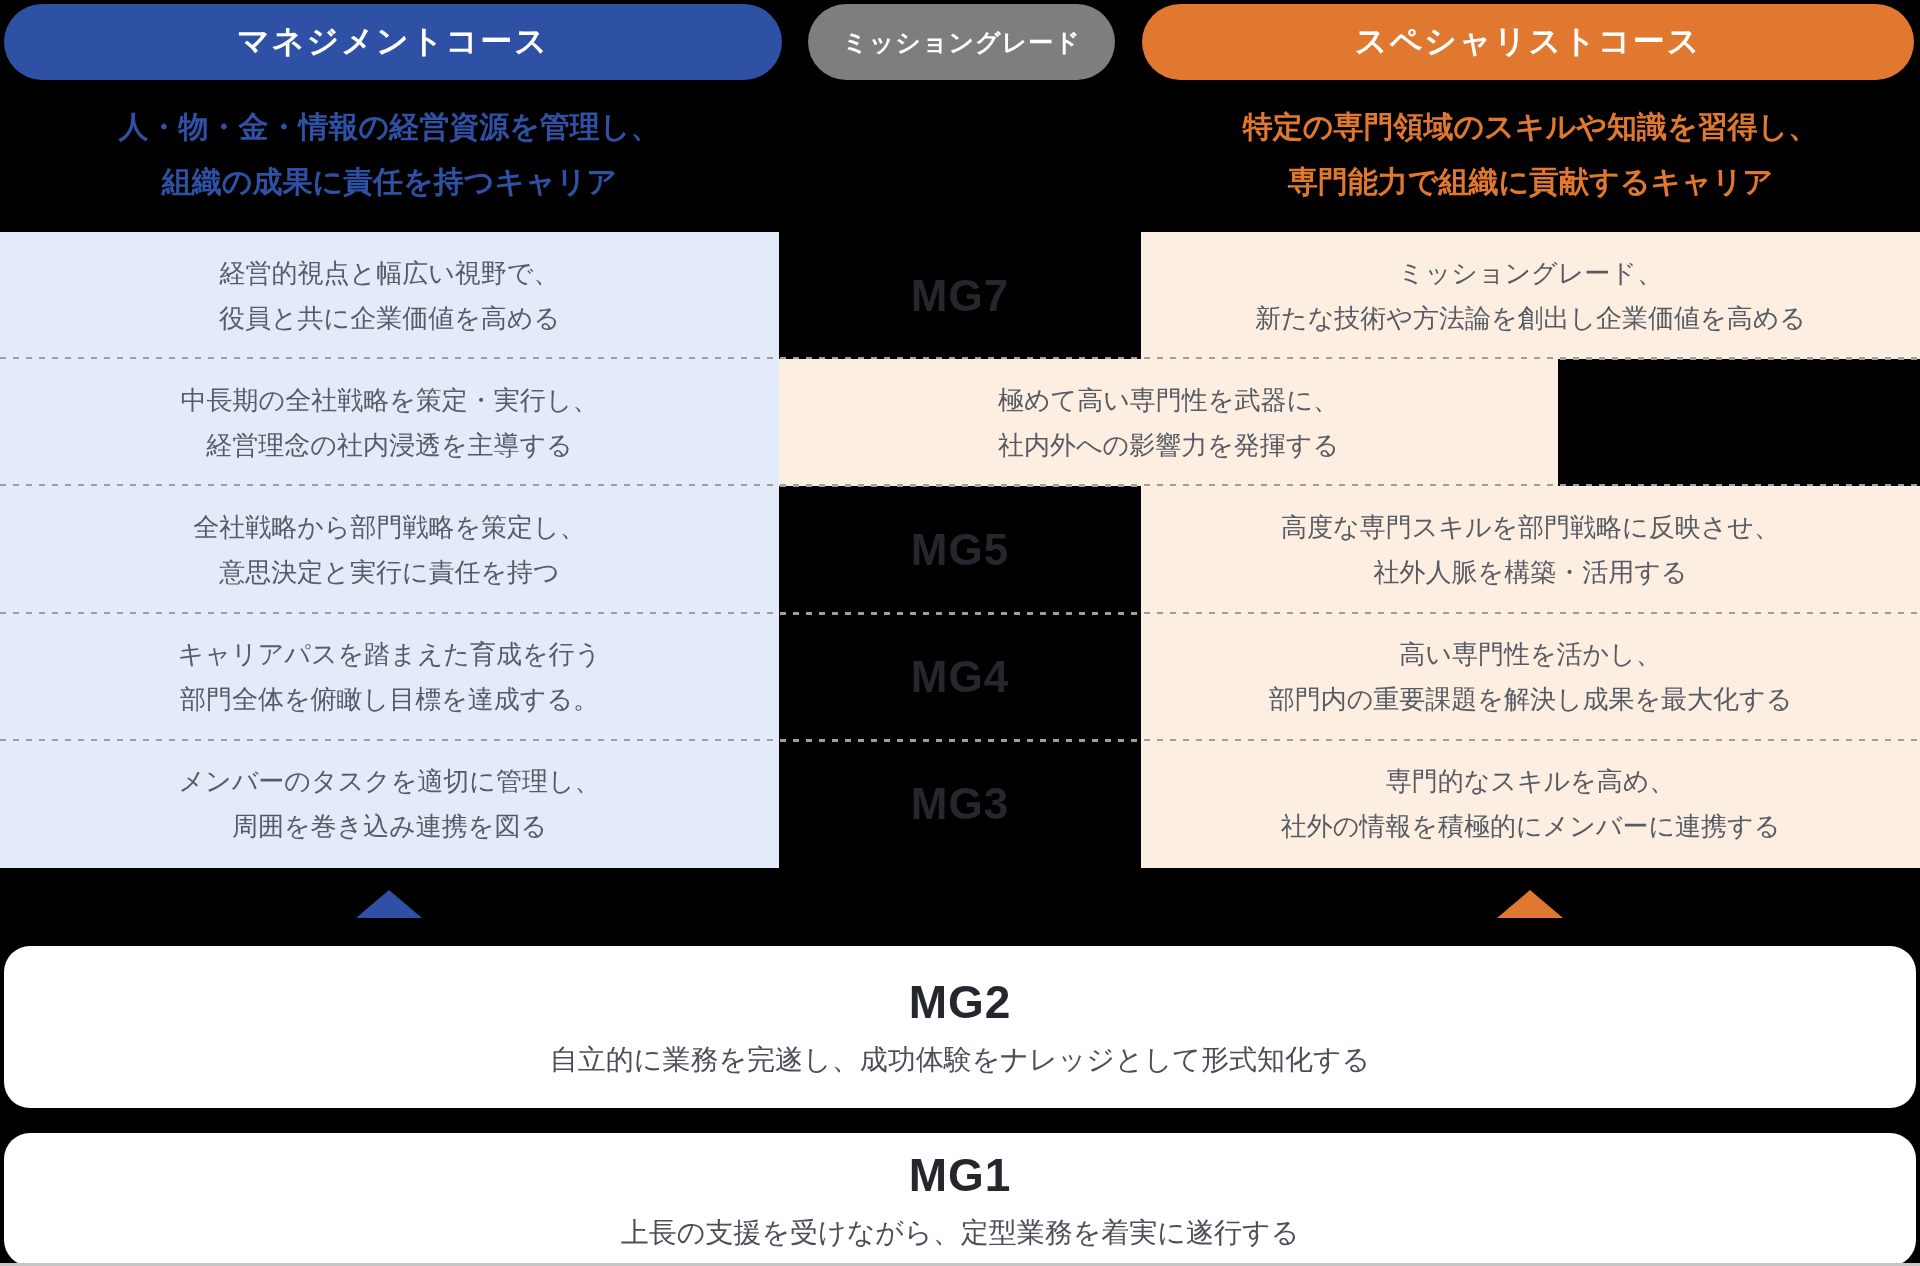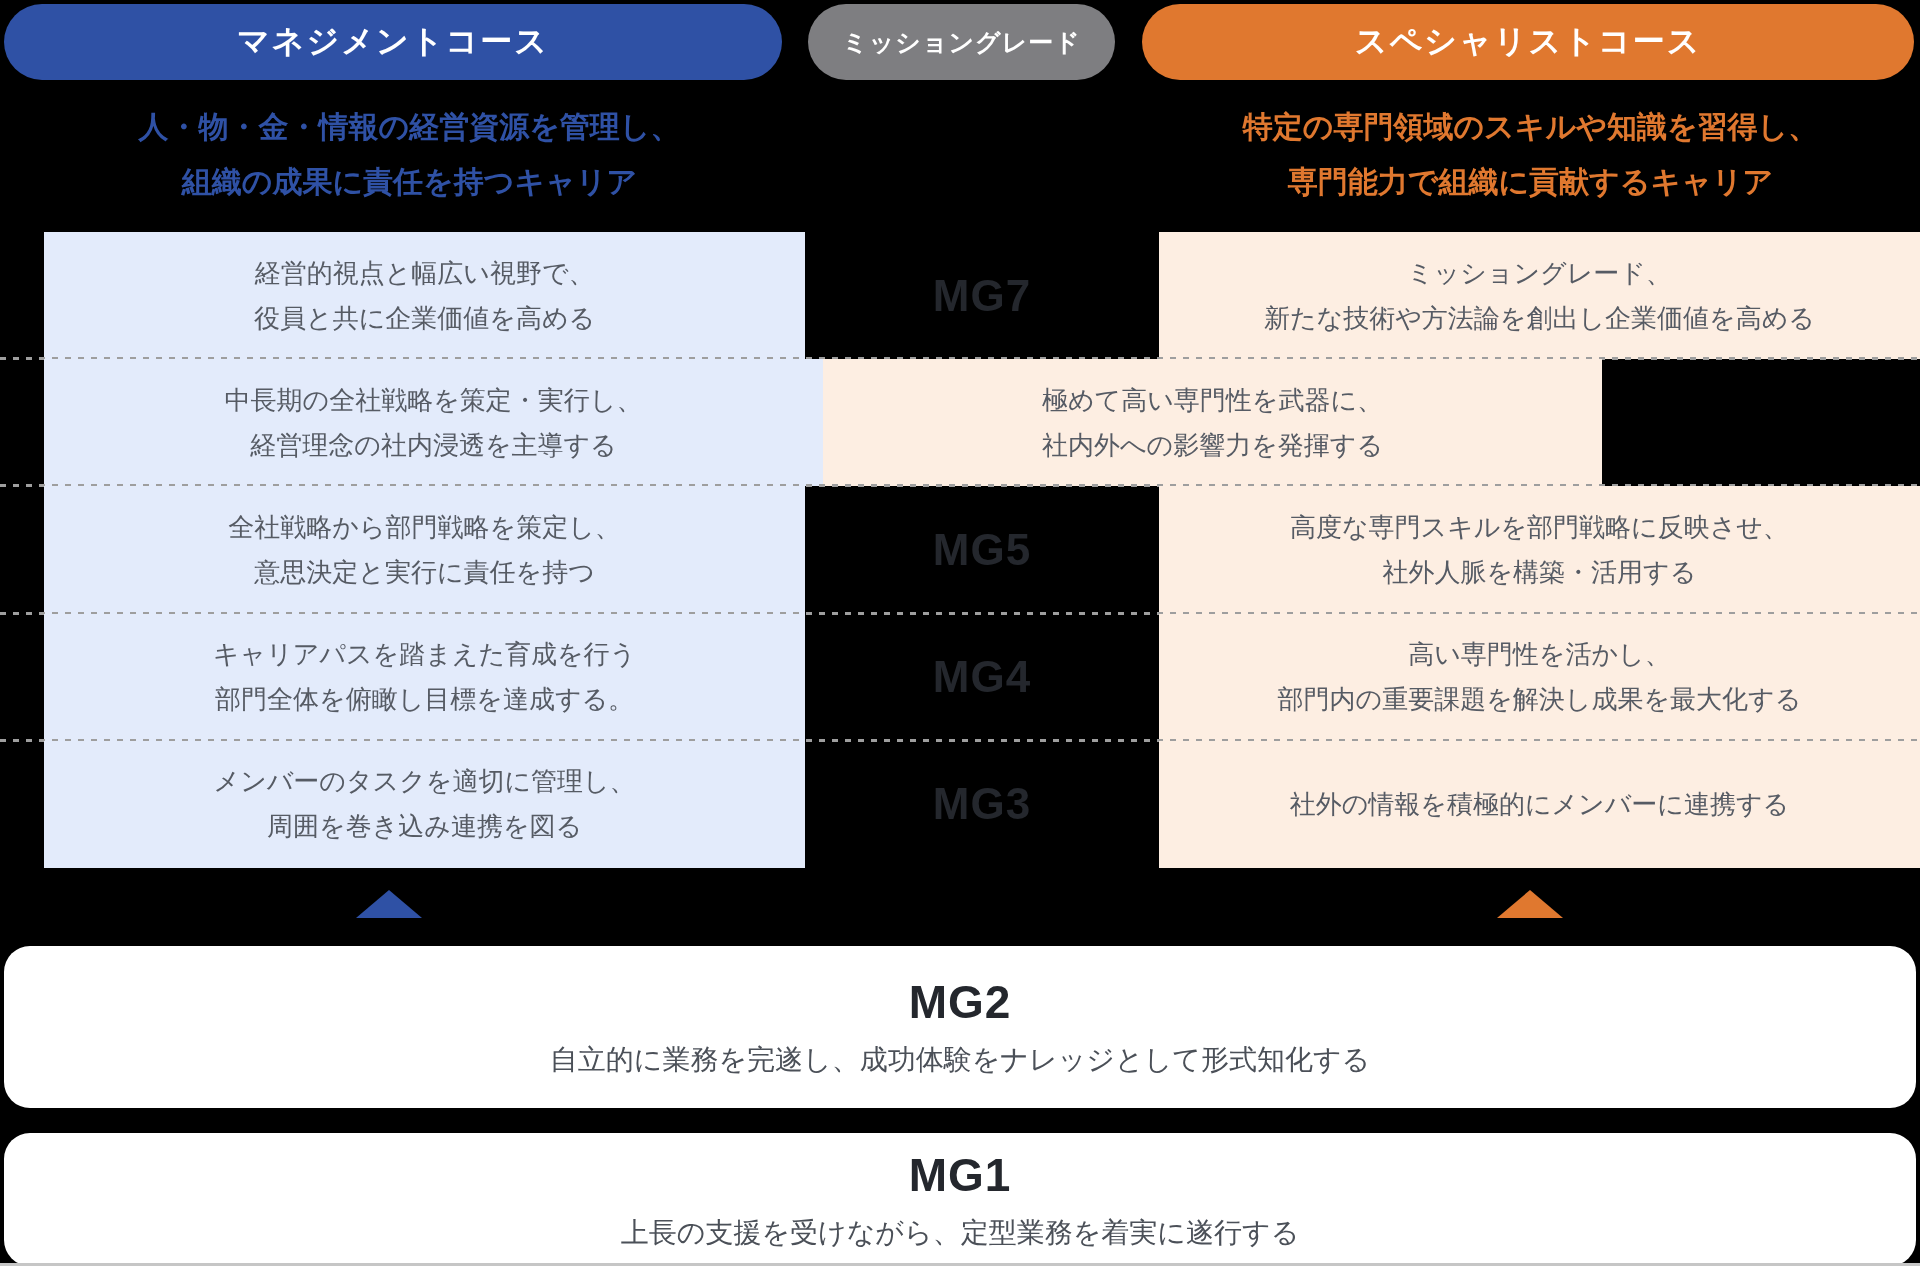--- a/index.html
+++ b/index.html
@@ -21,29 +21,29 @@
   .pill-management{left:4px;width:778px;background:#2f51a5;font-size:32px;}
   .pill-grade{left:808px;width:307px;background:#7e7e81;font-size:25px;letter-spacing:1px;}
   .pill-specialist{left:1142px;width:772px;background:#e0782f;font-size:32px;}
 
   
   .subtitle{
     position:absolute;top:99px;width:779px;
     text-align:center;font-weight:bold;
     font-size:30px;line-height:55px;
   }
-  .subtitle-management{left:0;color:#2f51a5;margin-left:20px;}
+  .subtitle-management{left:0;color:#2f51a5;}
   .subtitle-specialist{left:1141px;color:#e0782f;}
 
   
   .grade-matrix{
     position:absolute;top:232px;left:0;width:1920px;height:636px;
     display:flex;flex-direction:column;
   }
-  .grade-row{flex:1;display:flex;position:relative;padding-left:44px;}
+  .grade-row{flex:1;display:flex;position:relative;}
   .grade-row:not(:last-child)::after{
     content:"";position:absolute;left:0;right:0;bottom:-1px;height:3px;
     background:repeating-linear-gradient(90deg,#9e9e9e 0 6px,transparent 6px 13px);
   }
   .cell-course{
     width:779px;
     display:flex;flex-direction:column;justify-content:center;
     text-align:center;
     color:#565b64;font-size:26px;line-height:45px;font-weight:500;
   }
@@ -152,20 +152,21 @@
     </div>
   </div>
 
   <div class="grade-row">
     <div class="cell-course cell-management">
       <div>メンバーのタスクを適切に管理し、</div>
       <div>周囲を巻き込み連携を図る</div>
     </div>
     <div class="cell-grade">MG3</div>
     <div class="cell-course cell-specialist">
+      <div>専門的なスキルを高め、</div>
       <div>社外の情報を積極的にメンバーに連携する</div>
     </div>
   </div>
 
 </div>
 
 <div class="arrow arrow-management"></div>
 <div class="arrow arrow-specialist"></div>
 
 <div class="grade-bar grade-bar-mg2">

